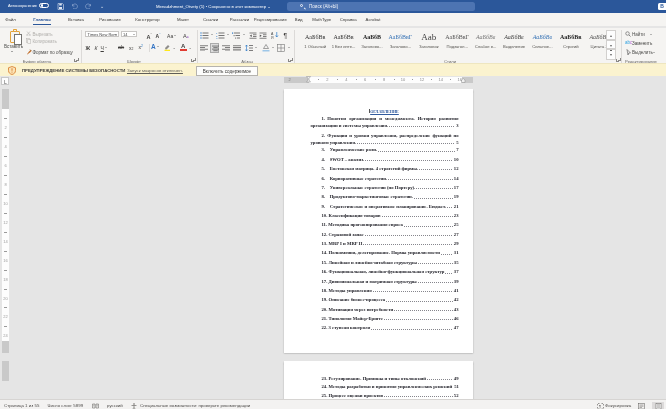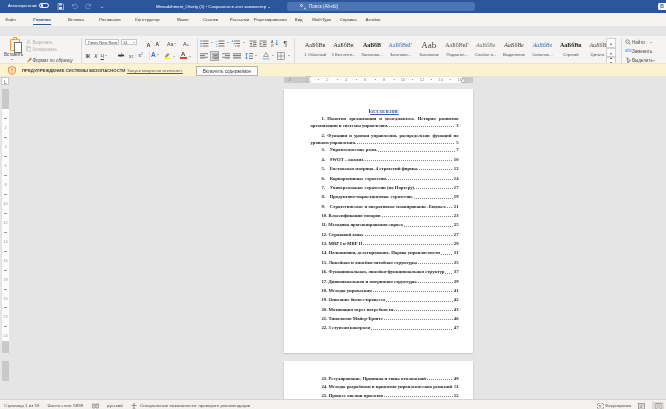--- a/index.html
+++ b/index.html
@@ -17,21 +17,21 @@
 #searchpill span{position:absolute;left:22px;top:2.2px;font-size:4.6px;color:#f0f3f8;white-space:nowrap}
 #searchpill .mag{position:absolute;left:13px;top:1.8px;width:3.2px;height:3.2px;border:0.7px solid #eef2f8;border-radius:50%}
 #searchpill .mag:after{content:"";position:absolute;left:2.8px;top:3px;width:1.8px;height:0.7px;background:#eef2f8;transform:rotate(45deg)}
 #acct{position:absolute;right:0;top:2.5px;width:8px;height:7px;background:#fff;border-radius:1.5px 0 0 1.5px;color:#2b579a;font-size:5px;text-align:center;line-height:7px;font-weight:bold}
 
 #tabs{position:absolute;left:0;top:12.5px;width:666px;height:13.5px;background:#f5f4f2}
 #tabs .tab{position:absolute;top:4.2px;font-size:4.3px;color:#3a3938;white-space:nowrap;transform:translateX(-50%)}
 #tabs .active{color:#2b579a;font-weight:bold}
 #tabs .underline{position:absolute;left:33px;width:18px;top:11px;height:1.6px;background:#2b579a}
 
-#ribbon{position:absolute;left:0;top:36px;width:666px;height:37px;background:#f5f4f2}
+#ribbon{position:absolute;left:0;top:28px;width:666px;height:37px;background:#f5f4f2}
 .gsep{position:absolute;top:1.5px;width:1px;height:33px;background:#dcdad8}
 .glabel{position:absolute;top:30.5px;font-size:4.2px;color:#6b6965;transform:translateX(-50%);white-space:nowrap}
 .glaunch{position:absolute;top:31px;width:3px;height:3px;border-left:0.7px solid #8a8886;border-bottom:0.7px solid #8a8886}
 .glaunch:after{content:"";position:absolute;left:1.2px;top:-0.8px;width:2.2px;height:2.2px;border-right:0.7px solid #8a8886;border-bottom:0.7px solid #8a8886}
 .rtext{position:absolute;font-size:4.5px;color:#4a4a48;white-space:nowrap}
 .rsel{position:absolute;height:6px;background:#fff;border:0.7px solid #c8c6c4;font-size:4px;color:#444;line-height:5px;padding-left:1.5px;white-space:nowrap;overflow:hidden}
 .rsel:after{content:"";position:absolute;right:1.5px;top:2px;border:1.4px solid transparent;border-top-color:#777}
 .car{display:inline-block;width:0;height:0;border:1.3px solid transparent;border-top-color:#777;margin-left:1px;vertical-align:1px}
 
 #msgbar{position:absolute;left:0;top:63px;width:666px;height:13px;background:#fbf3cf;border-top:0.5px solid #eee6c0}

